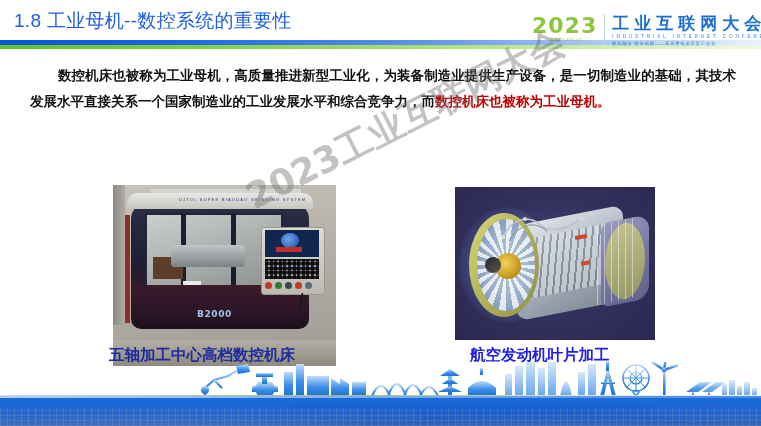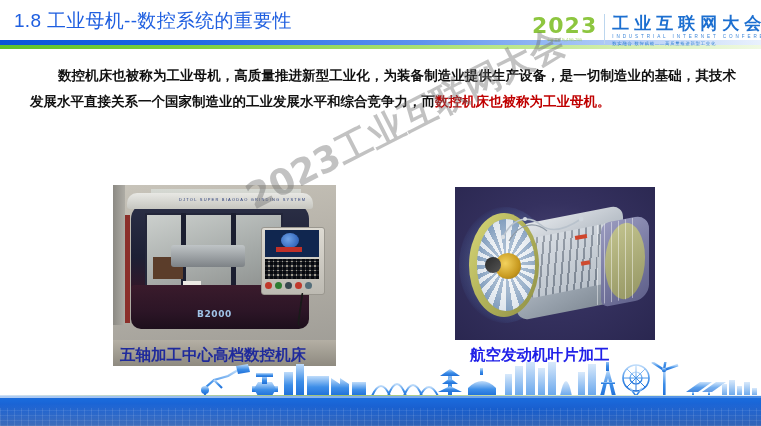--- a/index.html
+++ b/index.html
@@ -321,21 +321,21 @@
 
   
   .caption {
     position: absolute;
     font-size: 15.5px;
     font-weight: bold;
     white-space: nowrap;
     font-family: "DejaVu Sans", "Liberation Sans", sans-serif;
   }
   .caption-left {
-    left: 120px; top: 345px; color: #1f2a9c;
+    left: 109px; top: 345px; color: #1f2a9c;
   }
   .caption-right {
     left: 470px; top: 345px; color: #2020e8; text-align: right;
   }
 
   
   .watermark {
     position: absolute;
     left: 238px;
     top: 178px;

